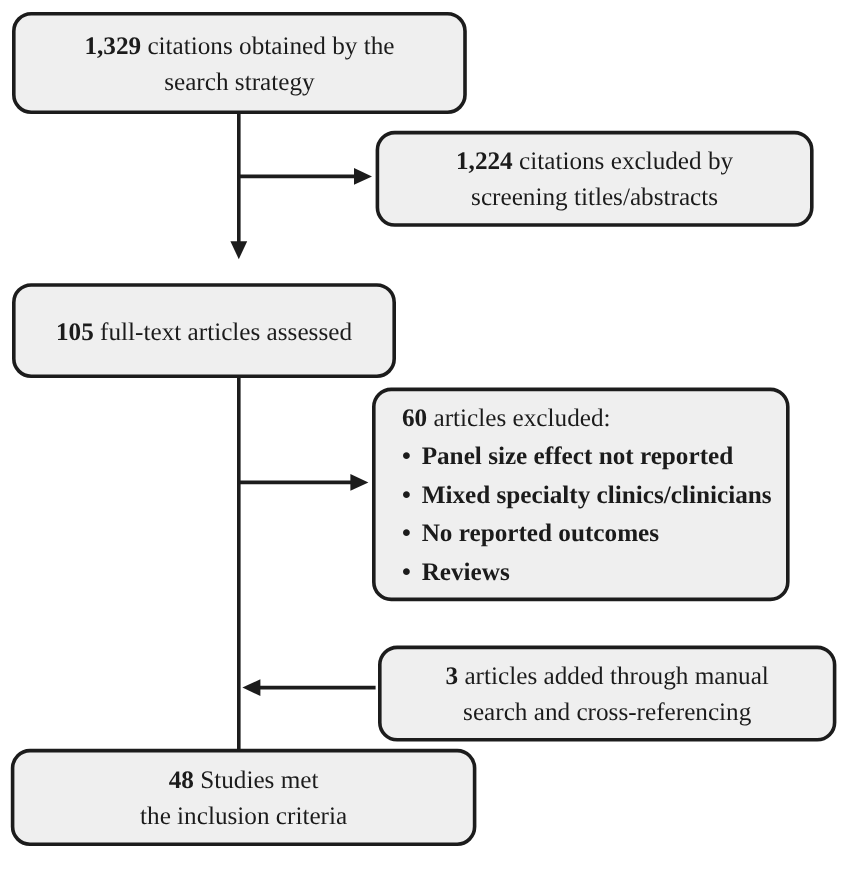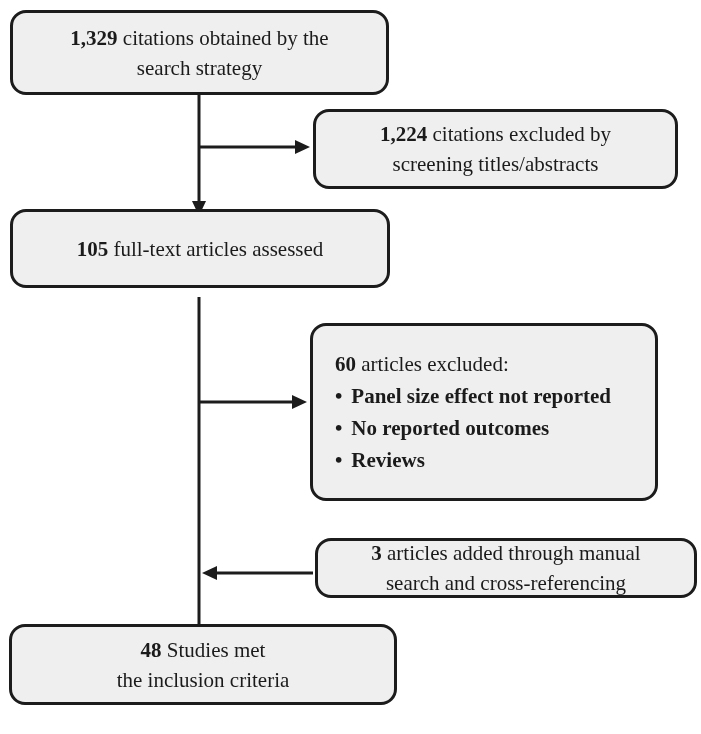--- a/index.html
+++ b/index.html
@@ -38,24 +38,24 @@
   }
   .box.center {
     align-items: center;
     text-align: center;
   }
   .box b {
     font-weight: 700;
   }
   .box-1 { left: 10px;  top: 10px;  width: 379px; height: 85px; }
   .box-2 { left: 313px; top: 109px; width: 365px; height: 80px; }
-  .box-3 { left: 10px;  top: 209px; width: 380px; height: 79px; }
+  .box-3 { left: 10px;  top: 236px; width: 320px; height: 79px; }
   .box-4 { left: 310px; top: 323px; width: 348px; height: 178px;
            padding: 10px 10px 10px 22px; justify-content: center; }
-  .box-5 { left: 315px; top: 538px; width: 382px; height: 60px; }
+  .box-5 { left: 315px; top: 538px; width: 382px; height: 80px; }
   .box-6 { left: 9px;   top: 624px; width: 388px; height: 81px; }
   .box-4 .line { line-height: 32px; }
   .bullet-list {
     list-style: none;
     margin: 0;
     padding: 0;
     font-weight: bold;
   }
   .bullet-list li {
     line-height: 32px;
@@ -101,20 +101,21 @@
   </div>
 
   <div class="box center box-3">
     <div class="line"><b>105</b><span> full-text articles assessed</span></div>
   </div>
 
   <div class="box box-4">
     <div class="line"><b>60</b><span> articles excluded:</span></div>
     <ul class="bullet-list">
       <li>Panel size effect not reported</li>
+      <li>Mixed specialty clinics/clinicians</li>
       <li>No reported outcomes</li>
       <li>Reviews</li>
     </ul>
   </div>
 
   <div class="box center box-5">
     <div class="line"><b>3</b><span> articles added through manual</span></div>
     <div class="line">search and cross-referencing</div>
   </div>
 

